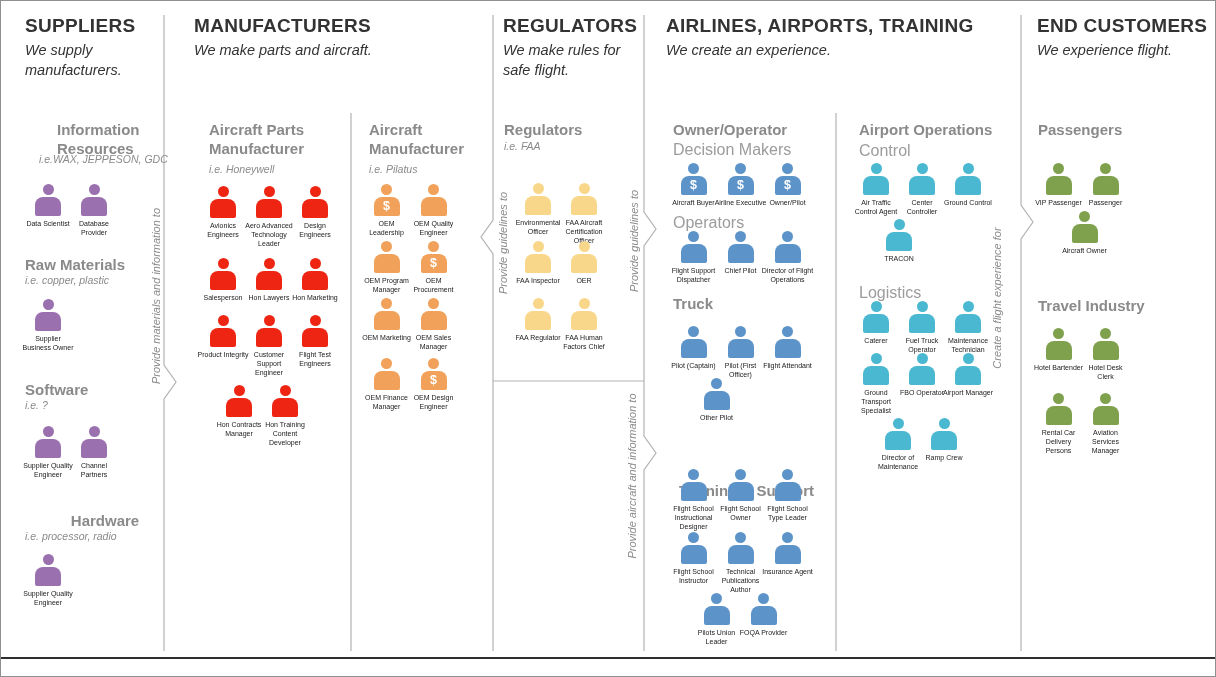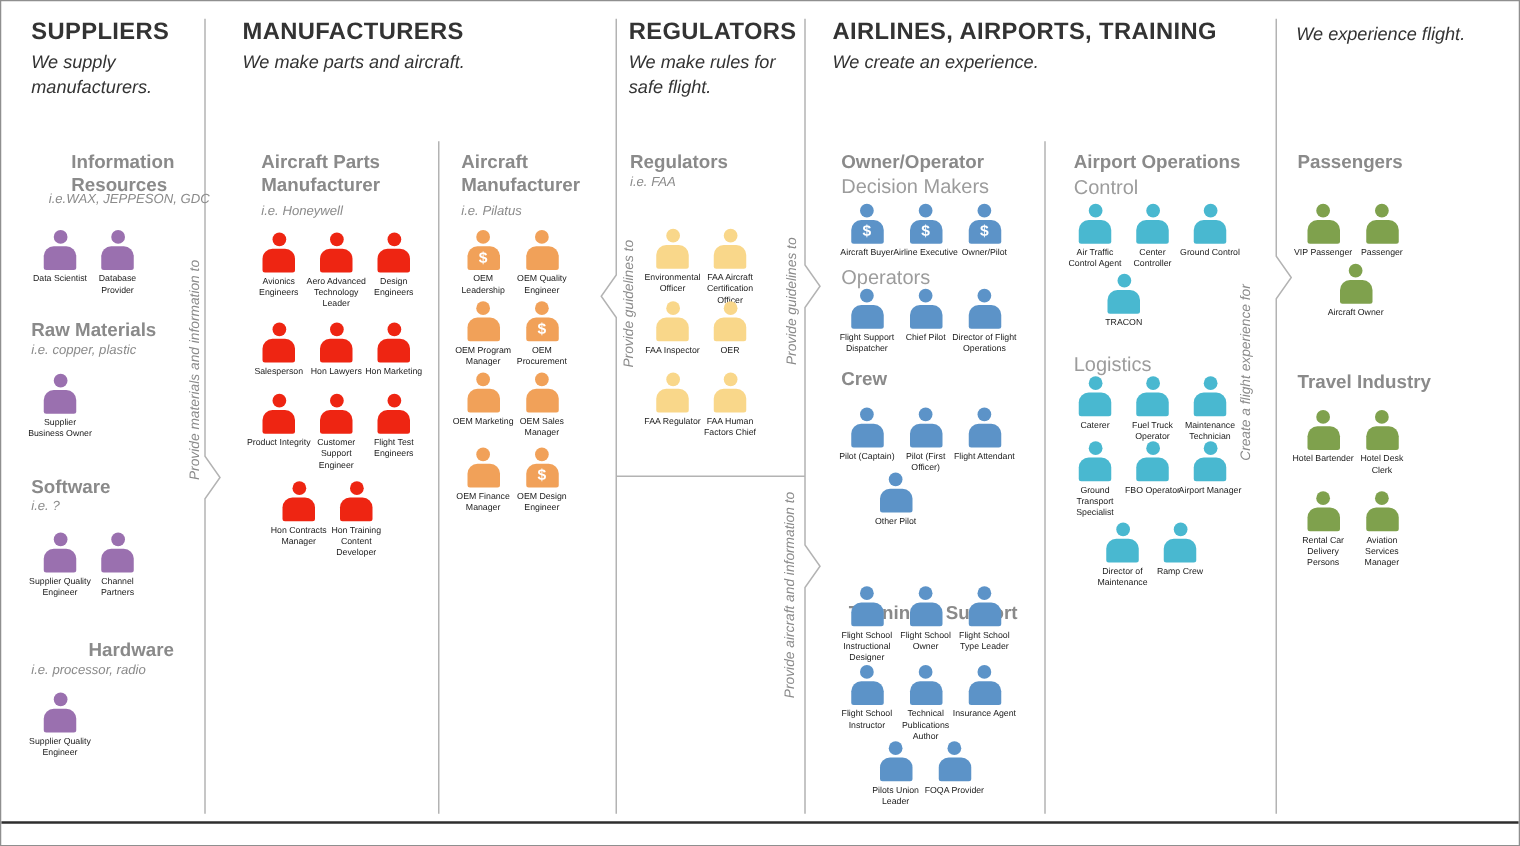--- a/index.html
+++ b/index.html
@@ -55,34 +55,35 @@
   </div>
   <div class="header" style="left:502px;top:14px">
     <div class="ht">REGULATORS</div>
     <div class="hs hs-w135">We make rules for safe flight.</div>
   </div>
   <div class="header" style="left:665px;top:14px">
     <div class="ht">AIRLINES, AIRPORTS, TRAINING</div>
     <div class="hs">We create an experience.</div>
   </div>
   <div class="header" style="left:1036px;top:14px">
+    <div class="ht">END CUSTOMERS</div>
     <div class="hs">We experience flight.</div>
   </div>
 
   <div class="bottomline"></div>
 
 <div class="gtitle" style="left: 24px; top: 120px; width: 110px; margin-left: 32px;">Information Resources</div>
     <div class="gtitle" style="left: 24px; top: 255px; width: 160px;">Raw Materials</div>
     <div class="gtitle" style="left: 24px; top: 380px; width: 160px;">Software</div>
     <div class="gtitle" style="left: 24px; top: 511px; width: 160px; text-align: center;">Hardware</div>
     <div class="gtitle" style="left: 208px; top: 120px; width: 125px;">Aircraft Parts Manufacturer</div>
     <div class="gtitle" style="left: 368px; top: 120px; width: 110px;">Aircraft Manufacturer</div>
     <div class="gtitle" style="left: 503px; top: 120px; width: 160px;">Regulators</div>
     <div class="gtitle" style="left: 672px; top: 120px; width: 200px;">Owner/Operator</div>
-    <div class="gtitle" style="left: 672px; top: 294px; width: 100px;">Crew</div>
+    <div class="gtitle" style="left: 672px; top: 294px; width: 100px;">Truck</div>
     <div class="gtitle" style="left: 678px; top: 433px; width: 200px; margin-top: 48px;">Training &amp; Support</div>
     <div class="gtitle" style="left: 858px; top: 120px; width: 200px;">Airport Operations</div>
     <div class="gtitle" style="left: 1037px; top: 120px; width: 160px;">Passengers</div>
     <div class="gtitle" style="left: 1037px; top: 296px; width: 200px;">Travel Industry</div>
     <div class="gsub" style="left: 8px; top: 152px; margin-left: 30px;">i.e.WAX, JEPPESON, GDC</div>
     <div class="gsub" style="left: 24px; top: 273px;">i.e. copper, plastic</div>
     <div class="gsub" style="left: 24px; top: 398px;">i.e. ?</div>
     <div class="gsub" style="left: 24px; top: 529px;">i.e. processor, radio</div>
     <div class="gsub" style="left: 208px; top: 162px;">i.e. Honeywell</div>
     <div class="gsub" style="left: 368px; top: 162px;">i.e. Pilatus</div>

